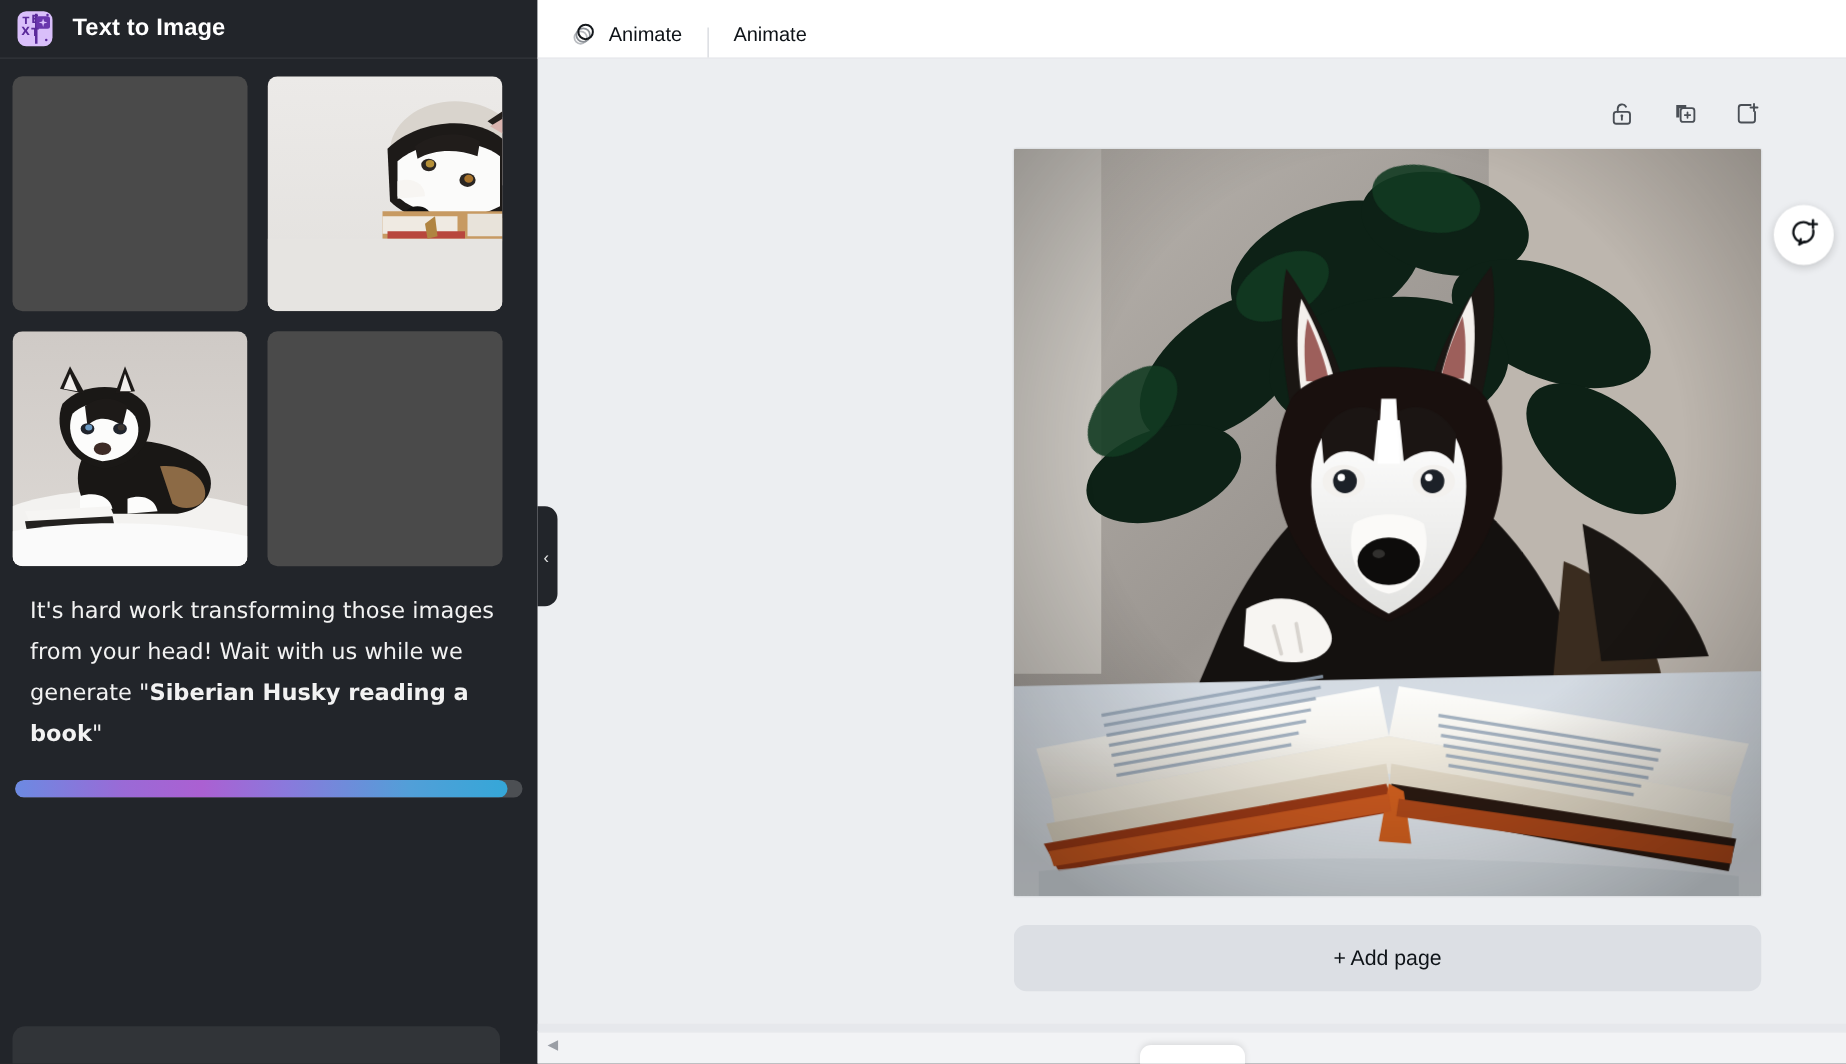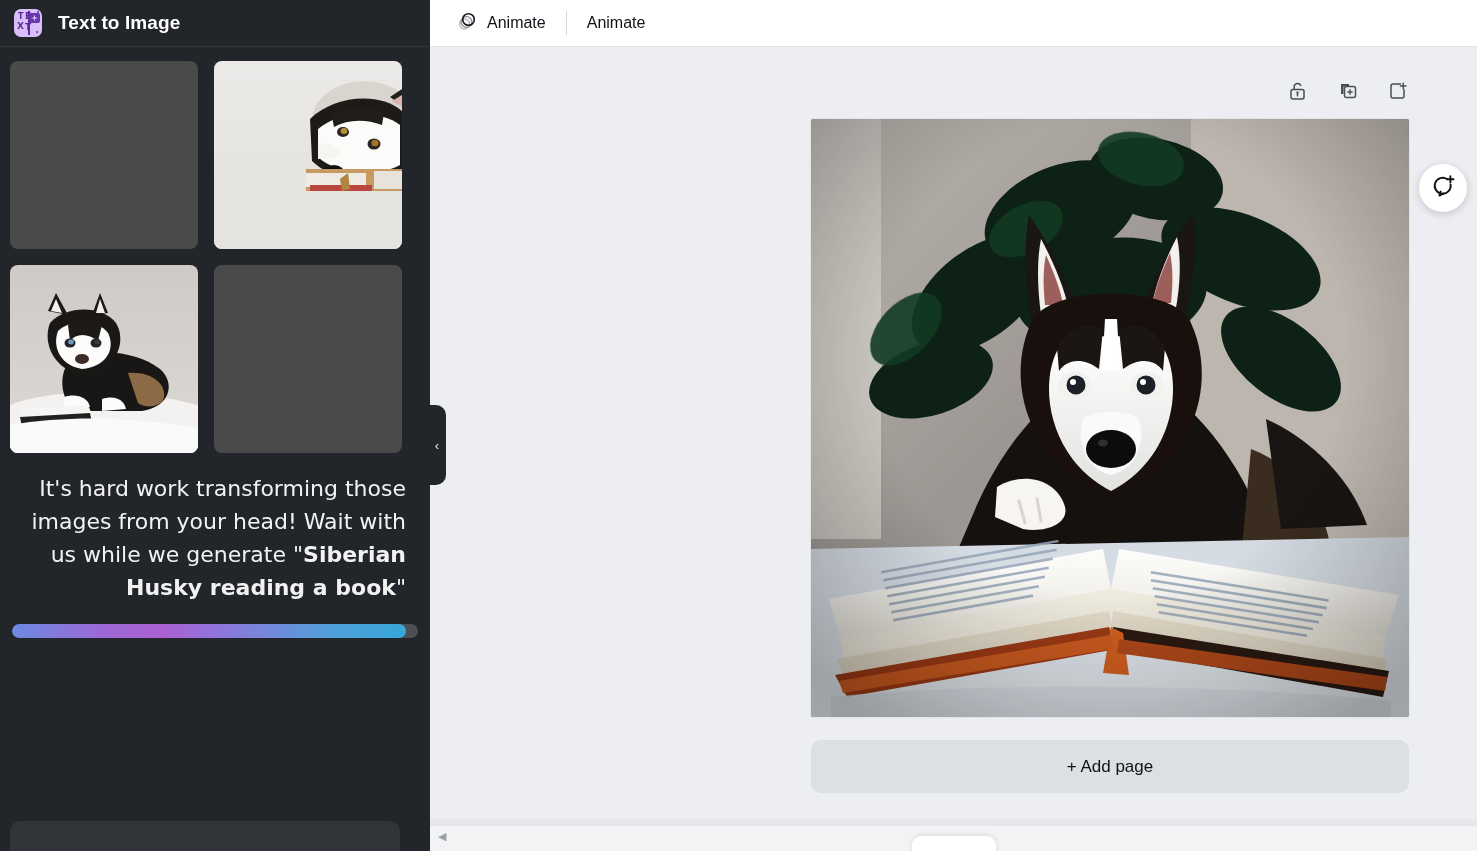--- a/index.html
+++ b/index.html
@@ -82,23 +82,23 @@
     border-radius: 8px;
     background: #4a4a4a;
     overflow: hidden;
     position: relative;
   }
   .thumb svg { display: block; width: 100%; height: 100%; }
 
   .progress-text {
     margin: 19px 24px 0 24px;
     color: #f2f2f2;
-    font-size: 22px;
+    font-size: 18px;
     line-height: 33px;
-    text-align: right;
+    text-align: left;
     font-family: "DejaVu Sans", sans-serif;
   }
   .progress-text b { font-weight: 700; }
 
   .progress-wrap {
     margin: 20px 12px 0 12px;
     height: 14px;
     border-radius: 7px;
     background: #4c4f53;
     overflow: hidden;
@@ -139,21 +139,21 @@
     position: relative;
     height: 851px;
     background: #eceef1;
     display: flex;
     flex-direction: column;
     overflow: hidden;
   }
   .toolbar {
     height: 47px;
     background: #ffffff;
-    display: flex; align-items: center;
+    display: flex; align-items: flex-end;
     padding-left: 18px;
     border-bottom: 1px solid #e2e4e8;
     flex: 0 0 47px;
   }
   .tool-btn {
     display: flex; align-items: center; gap: 9px;
     height: 34px; padding: 0 8px;
     border-radius: 6px;
     color: #0e1318;
     font-size: 16px;

